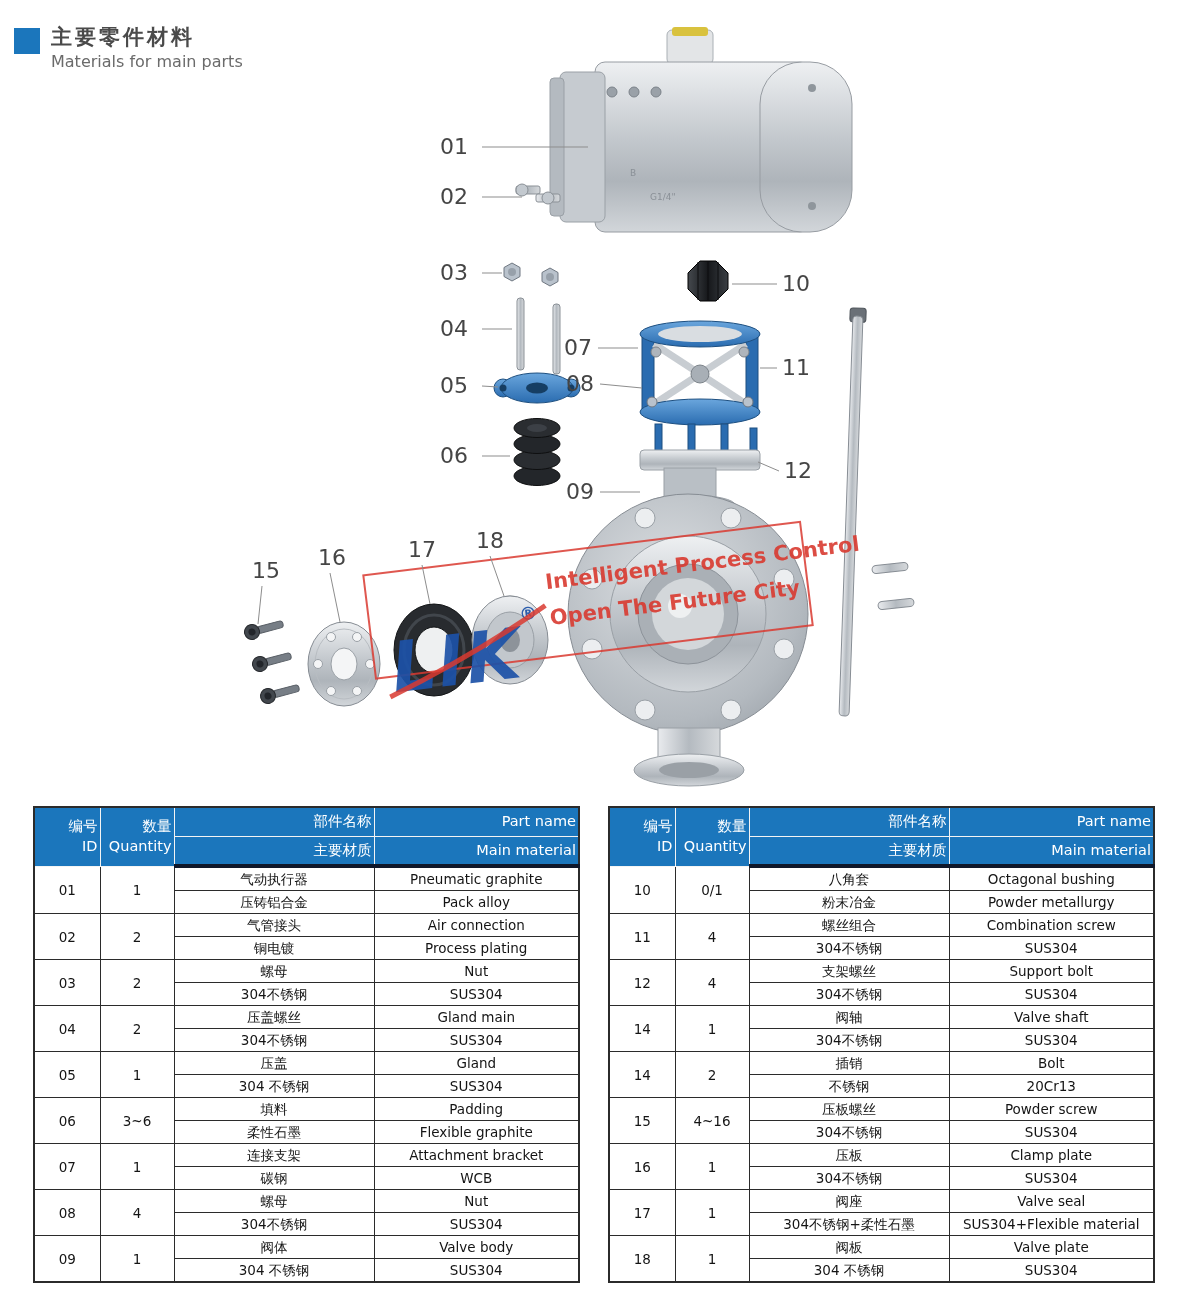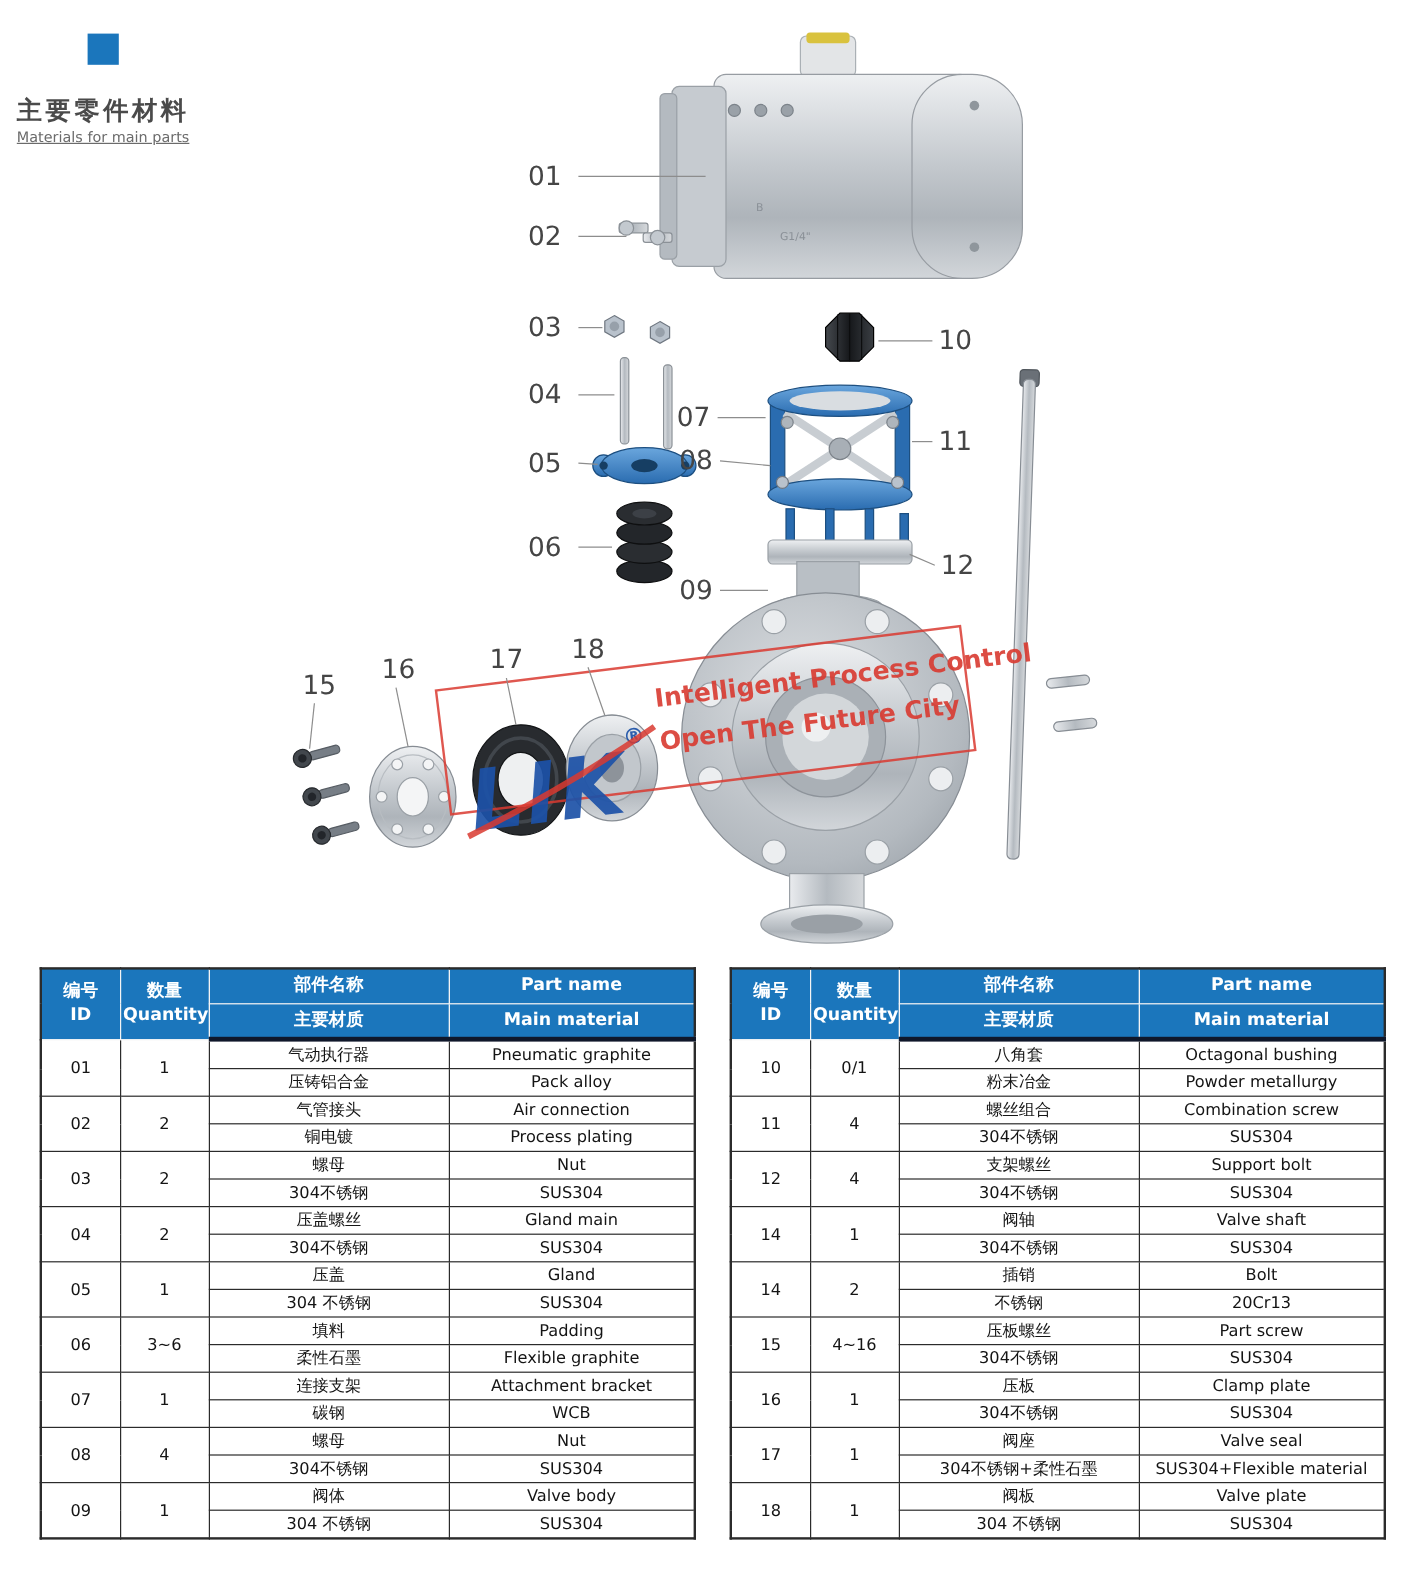--- a/index.html
+++ b/index.html
@@ -1,41 +1,41 @@
 <!DOCTYPE html>
 <html><head>
 <meta charset="utf-8">
 <style>
   html,body{margin:0;padding:0;background:#ffffff;}
   body{font-family:"DejaVu Sans","Liberation Sans",sans-serif;}
   .page{position:relative;width:1188px;height:1314px;background:#ffffff;overflow:hidden;}
 
   
-  .page-header{position:absolute;top:26px;left:14px;display:flex;gap:27px;align-items:center;flex-direction:column;}
+  .page-header{position:absolute;top:26px;left:14px;display:flex;gap:11px;align-items:flex-start;}
   .hdr-sq{width:26px;height:26px;background:#1b76bc;margin-top:2px;}
   .hdr-title{font-size:21px;font-weight:bold;letter-spacing:3px;color:#4a4a4a;margin:0;line-height:1.1;}
-  .hdr-sub{font-size:12px;color:#6b6b6b;margin:3px 0 0 0;text-decoration:underline;}
+  .hdr-sub{font-size:16px;color:#6b6b6b;margin:3px 0 0 0;}
 
   
   svg.diagram{position:absolute;top:0;left:0;}
   .callout{font-size:22px;fill:#454545;}
   .leader{stroke:#8d8d8d;stroke-width:1;}
   .marking{font-size:9px;fill:#8a9097;}
   .wm-red{fill:#d93a30;opacity:.9;font-size:21px;font-weight:bold;}
   .wm-logo{fill:#1d52a8;opacity:.92;font-size:70px;font-weight:bold;font-style:italic;letter-spacing:2px;}
   .wm-reg{fill:#1d52a8;opacity:.92;font-size:18px;font-weight:bold;}
 
   
   .tables{position:absolute;top:806px;left:33px;width:1122px;display:flex;justify-content:space-between;}
   table.mat{border-collapse:collapse;width:545px;table-layout:fixed;font-size:13.5px;color:#141414;border:2px solid #2b2b2b;}
   table.mat col.c1{width:66px;}
   table.mat col.c2{width:74px;}
   table.mat col.c3{width:200px;}
   table.mat col.c4{width:205px;}
-  table.mat th{background:#1b76bc;color:#ffffff;font-weight:bold;font-size:14.5px;border:1px solid #f4f4f4;padding:4px 2px;line-height:1.35;}
+  table.mat th{background:#1b76bc;color:#ffffff;font-weight:normal;font-size:14.5px;border:1px solid #f4f4f4;padding:4px 2px;line-height:1.35;text-align:right;}
   table.mat thead tr:last-child th{border-bottom:4px solid #0f172a;}
   table.mat td{border:1px solid #2b2b2b;text-align:center;vertical-align:middle;padding:1px 3px;height:20px;line-height:1.2;}
 </style>
 </head>
 <body>
 
 <div class="page">
 
   <header class="page-header">
     <div class="hdr-sq"></div>
@@ -470,21 +470,21 @@
             <td>Bolt</td>
           </tr>
           <tr>
             <td>不锈钢</td>
             <td>20Cr13</td>
           </tr>
           <tr>
             <td rowspan="2">15</td>
             <td rowspan="2">4~16</td>
             <td>压板螺丝</td>
-            <td>Part screw</td>
+            <td>Powder screw</td>
           </tr>
           <tr>
             <td>304不锈钢</td>
             <td>SUS304</td>
           </tr>
           <tr>
             <td rowspan="2">16</td>
             <td rowspan="2">1</td>
             <td>压板</td>
             <td>Clamp plate</td>

